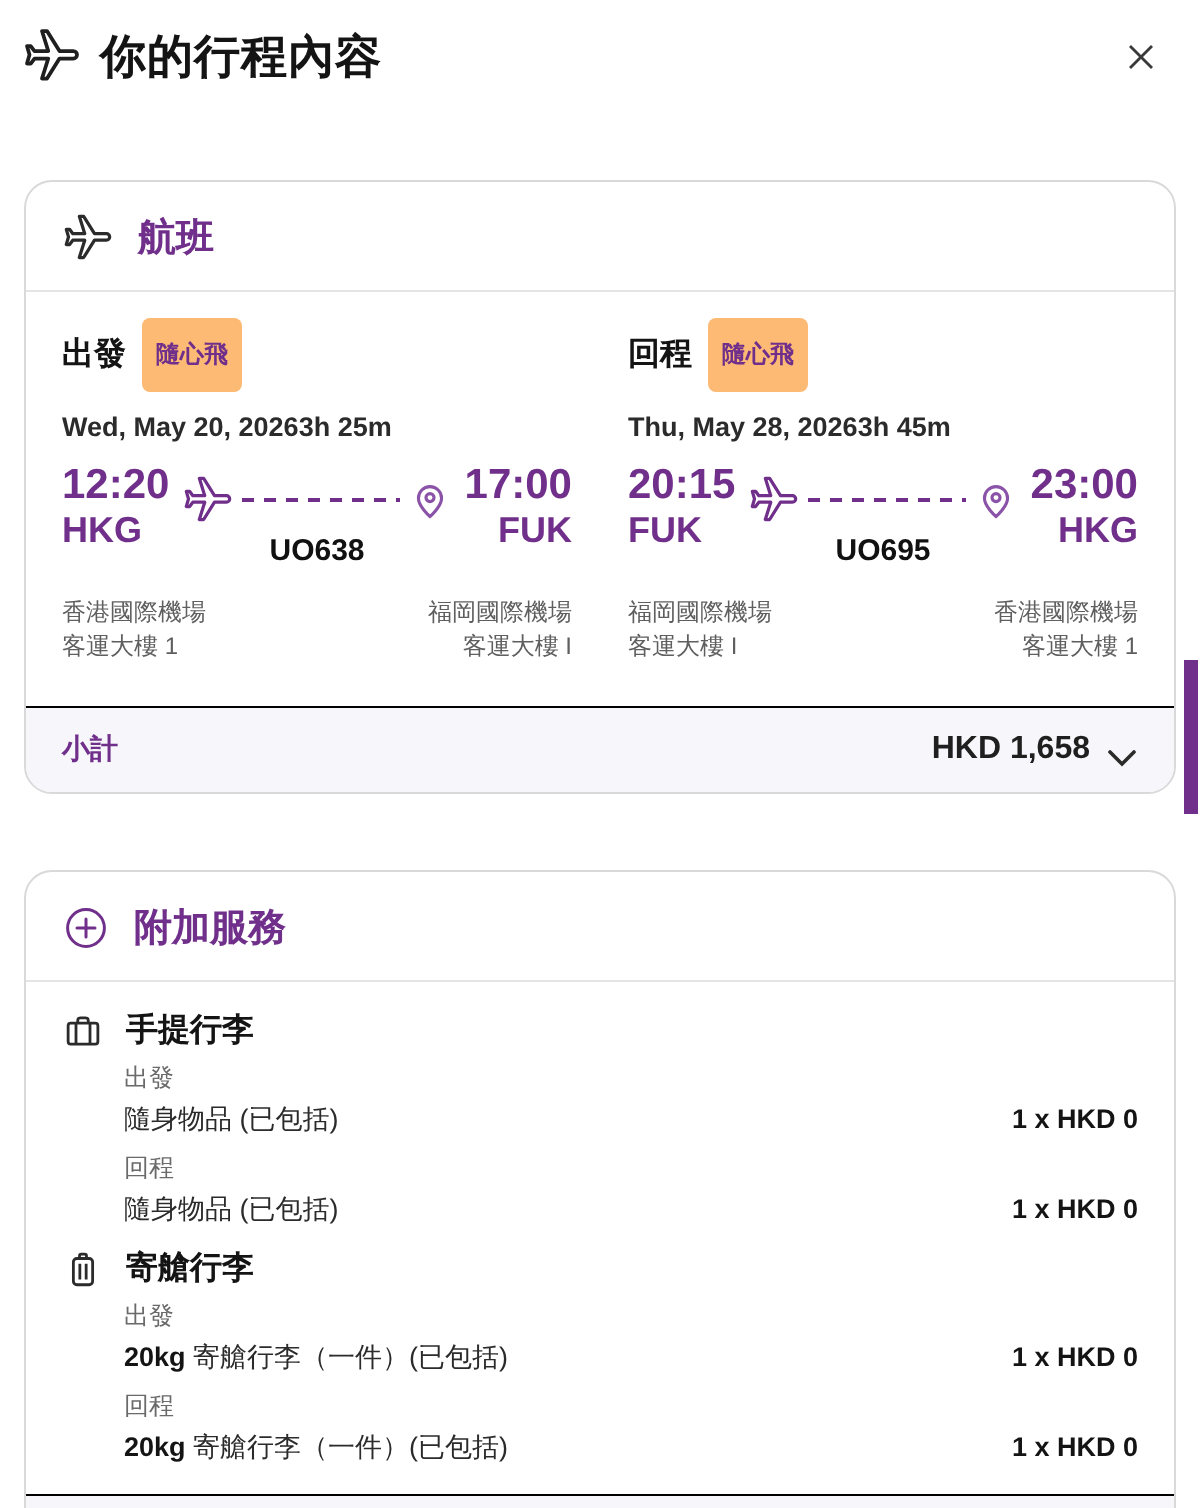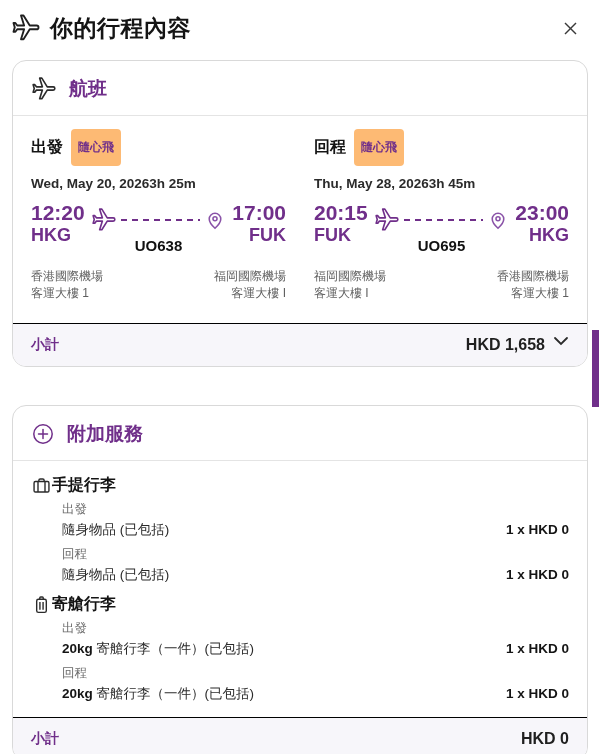--- a/index.html
+++ b/index.html
@@ -9,21 +9,21 @@
     background:#ffffff; color:#1f1f1f; position:relative; overflow:hidden;
   }
   
   .page-header { display:flex; align-items:center; padding:12px 16px 0 10px; }
   .page-header .hdr-icon { width:32px; height:32px; display:flex; align-items:center; justify-content:center; }
   .page-title { font-size:23px; font-weight:700; color:#141414; margin-left:8px; letter-spacing:0.5px; }
   .close-btn { margin-left:auto; width:28px; height:28px; display:flex; align-items:center; justify-content:center; cursor:pointer; }
 
   
   .card { margin:0 12px; border:1px solid #d9d9d9; border-radius:14px; background:#fff; }
-  .card-flights { margin-top:16px; }
+  .card-flights { margin-top:46px; }
   .card-addons  { margin-top:38px; }
   .card-header { display:flex; align-items:center; gap:12px; padding:15px 18px 13px 18px; }
   .card-title { font-size:19px; font-weight:700; color:#702f8a; }
   .divider { border-top:1px solid #e4e4e4; }
 
   
   .segments { display:flex; gap:28px; padding:13px 18px 20px 18px; }
   .segment { flex:1; min-width:0; }
   .seg-head { display:flex; align-items:center; gap:8px; margin-bottom:10px; }
   .seg-dir { font-size:16px; font-weight:700; color:#141414; }
@@ -40,27 +40,27 @@
   .flight-no { font-size:15px; font-weight:800; color:#111; text-align:center; margin-top:4px; }
   .airports { display:flex; justify-content:space-between; margin-top:14px; font-size:12px; color:#5f5f5f; line-height:1.45; }
   .airports .right { text-align:right; }
   .airports span { display:block; }
 
   
   .subtotal { display:flex; align-items:center; justify-content:space-between;
     background:#f7f6fa; border-top:1px solid #000000; padding:12px 18px;
     border-radius:0 0 13px 13px; }
   .subtotal .lbl { font-size:14px; font-weight:700; color:#702f8a; }
-  .subtotal .val-wrap { display:flex; align-items:flex-start; gap:8px; }
+  .subtotal .val-wrap { display:flex; align-items:flex-end; gap:8px; }
   .subtotal .val { font-size:16px; font-weight:700; color:#1f1f1f; }
 
   
   .addon-body { padding:14px 18px 4px 18px; }
   .group { margin-bottom:10px; }
-  .group-title-row { display:flex; align-items:flex-end; }
+  .group-title-row { display:flex; align-items:flex-end; gap:11px; }
   .group-title { font-size:16px; font-weight:700; color:#141414; }
   .group-rows { padding-left:31px; margin-top:4px; }
   .row-label { font-size:12.5px; color:#6a6a6a; margin:5px 0 3px; }
   .row-item { display:flex; justify-content:space-between; align-items:baseline; font-size:13.5px; color:#2b2b2b; margin:3px 0 7px; }
   .row-item .bold { font-weight:700; color:#141414; }
   .row-price { font-size:13.5px; font-weight:700; color:#141414; white-space:nowrap; }
 
   
   .scroll-thumb { position:absolute; right:1px; top:330px; width:7px; height:77px; background:#702f8a; }
 

